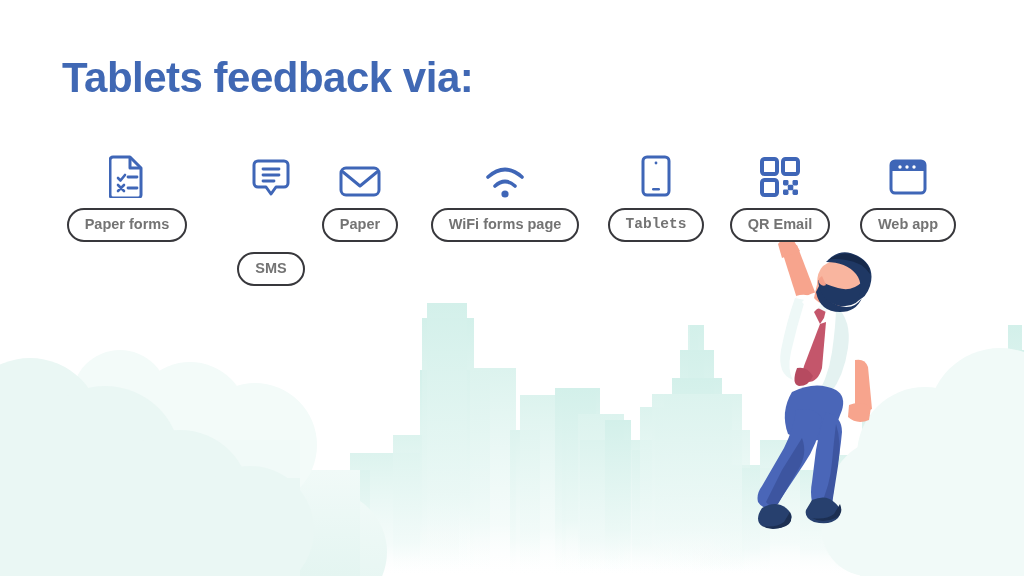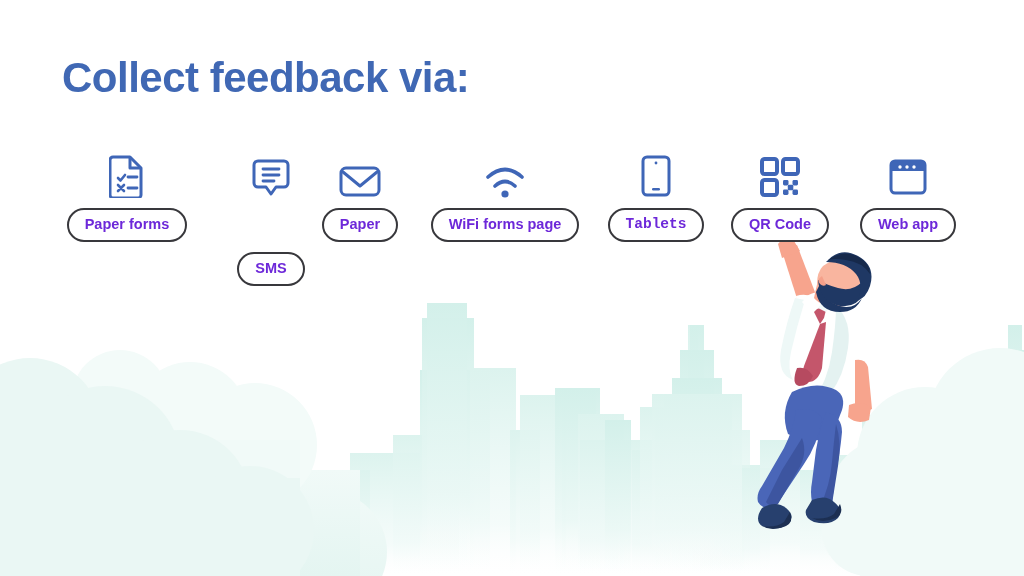--- a/index.html
+++ b/index.html
@@ -64,21 +64,21 @@
     height: 48px;
     display: flex;
     align-items: flex-end;
     justify-content: center;
     margin-bottom: 10px;
   }
   .pill {
     border: 2px solid #38383c;
     border-radius: 999px;
     background: #ffffff;
-    color: #6d28d9;
+    color: #737373;
     font-size: 14.5px;
     font-weight: bold;
     padding: 8px 16px 9px 16px;
     line-height: 1;
     white-space: nowrap;
     box-sizing: border-box;
     height: 34px;
     display: flex;
     align-items: center;
     justify-content: flex-end;
@@ -235,21 +235,21 @@
       <path d="M826 412 q16 4 16 20 q-2 22 -6 40 l-4 30 q-12 8 -20 0 q-2 -10 0 -20 l4 -32 q4 -22 10 -38 z" fill="#4a66b8"></path>
       <path d="M836 424 q6 18 2 42 l-6 38 q-6 4 -12 2 q10 -20 12 -44 q2 -22 4 -38 z" fill="#3d55a0"></path>
 
       <path d="M812 500 q14 -6 22 2 q10 8 4 16 q-8 8 -24 4 q-10 -4 -8 -12 z" fill="#27406e"></path>
       <path d="M762 508 q14 -8 24 0 q10 8 2 16 q-10 8 -26 2 q-8 -6 0 -18 z" fill="#27406e"></path>
       <path d="M790 512 q4 10 -4 14 q-14 6 -24 0 q14 2 22 -4 z" fill="#1c2f52"></path>
       <path d="M840 504 q4 10 -4 14 q-14 6 -24 0 q14 2 22 -4 z" fill="#1c2f52"></path>
     </g>
   </svg>
 
-  <div class="title">Collect feedback via:</div>
+  <div class="title">Tablets feedback via:</div>
 
   <div class="channels">
 
     <div class="channel" style="left:64px;width:126px;">
       <div class="icon-wrap">
         <svg width="36" height="44" viewBox="0 0 36 44">
           <path d="M4 3 h17 l11 11 v27 a3 3 0 0 1 -3 3 h-25 a3 3 0 0 1 -3 -3 v-35 a3 3 0 0 1 3 -3 z" fill="none" stroke="#3f66b7" stroke-width="3" stroke-linejoin="round"></path>
           <path d="M21 3 v11 h11" fill="none" stroke="#3f66b7" stroke-width="3" stroke-linejoin="round"></path>
           <path d="M9 24 l2.5 2.5 L16 21" fill="none" stroke="#3f66b7" stroke-width="2.6" stroke-linecap="round" stroke-linejoin="round"></path>
           <line x1="19" y1="23" x2="28" y2="23" stroke="#3f66b7" stroke-width="2.8" stroke-linecap="round"></line>
@@ -321,21 +321,21 @@
           <rect x="24" y="3" width="15" height="15" rx="2.5" fill="none" stroke="#3f66b7" stroke-width="4"></rect>
           <rect x="3" y="24" width="15" height="15" rx="2.5" fill="none" stroke="#3f66b7" stroke-width="4"></rect>
           <rect x="24" y="24" width="5.5" height="5.5" rx="1.4" fill="#3f66b7"></rect>
           <rect x="33.5" y="24" width="5.5" height="5.5" rx="1.4" fill="#3f66b7"></rect>
           <rect x="28.8" y="28.8" width="5.5" height="5.5" rx="1.4" fill="#3f66b7"></rect>
           <rect x="24" y="33.5" width="5.5" height="5.5" rx="1.4" fill="#3f66b7"></rect>
           <rect x="33.5" y="33.5" width="5.5" height="5.5" rx="1.4" fill="#3f66b7"></rect>
         </svg>
       </div>
       <div class="pill">
-        <span>QR Code</span>
+        <span>QR Email</span>
       </div>
     </div>
 
     <div class="channel" style="left:860px;width:96px;">
       <div class="icon-wrap">
         <svg width="42" height="40" viewBox="0 0 42 40">
           <rect x="4" y="3" width="34" height="32" rx="4" fill="none" stroke="#3f66b7" stroke-width="3"></rect>
           <path d="M4 8 a4 4 0 0 1 4 -5 h26 a4 4 0 0 1 4 5 v5 h-34 z" fill="#3f66b7"></path>
           <circle cx="13" cy="9" r="1.7" fill="#ffffff"></circle>
           <circle cx="20" cy="9" r="1.7" fill="#ffffff"></circle>

